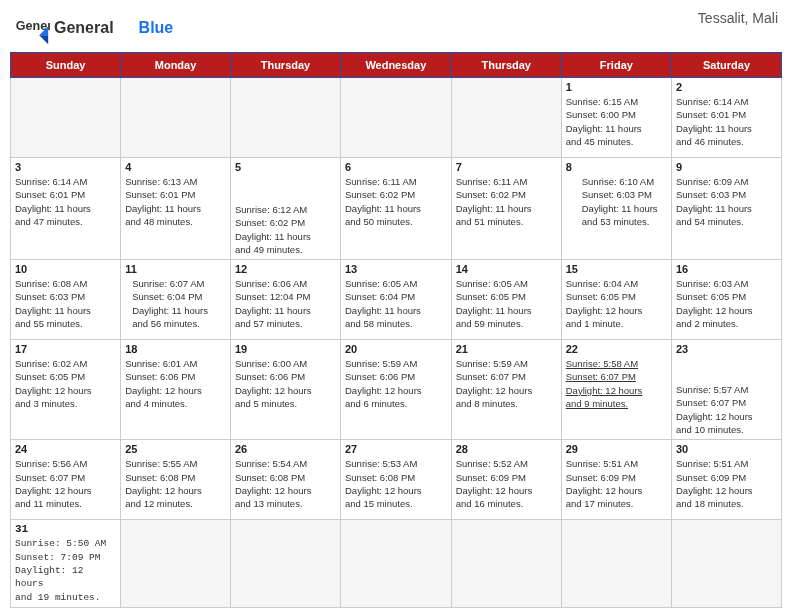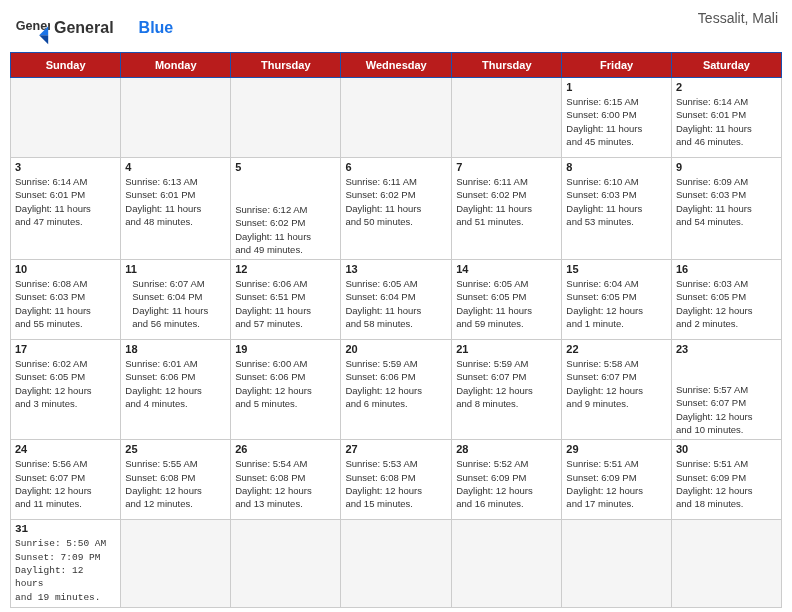--- a/index.html
+++ b/index.html
@@ -164,21 +164,21 @@
         </td>
         <td>
           <span class="day-num">7</span>
           <div class="day-info" style="white-space: pre-line;">Sunrise: 6:11 AM
 Sunset: 6:02 PM
 Daylight: 11 hours
 and 51 minutes.</div>
         </td>
         <td>
           <span class="day-num">8</span>
-          <div class="day-info" style="white-space: pre-line;">Sunrise: 6:10 AM
+          <div class="day-info" style="white-space: pre-line; margin-left: 16px;">Sunrise: 6:10 AM
 Sunset: 6:03 PM
 Daylight: 11 hours
 and 53 minutes.</div>
         </td>
         <td>
           <span class="day-num">9</span>
           <div class="day-info" style="white-space: pre-line;">Sunrise: 6:09 AM
 Sunset: 6:03 PM
 Daylight: 11 hours
 and 54 minutes.</div>
@@ -195,21 +195,21 @@
         <td>
           <span class="day-num">11</span>
           <div class="day-info" style="white-space: pre-line; margin-left: 7px;">Sunrise: 6:07 AM
 Sunset: 6:04 PM
 Daylight: 11 hours
 and 56 minutes.</div>
         </td>
         <td>
           <span class="day-num">12</span>
           <div class="day-info" style="white-space: pre-line;">Sunrise: 6:06 AM
-Sunset: 6:51 PM
+Sunset: 12:04 PM
 Daylight: 11 hours
 and 57 minutes.</div>
         </td>
         <td>
           <span class="day-num">13</span>
           <div class="day-info" style="white-space: pre-line;">Sunrise: 6:05 AM
 Sunset: 6:04 PM
 Daylight: 11 hours
 and 58 minutes.</div>
         </td>
@@ -266,21 +266,21 @@
         </td>
         <td>
           <span class="day-num">21</span>
           <div class="day-info" style="white-space: pre-line;">Sunrise: 5:59 AM
 Sunset: 6:07 PM
 Daylight: 12 hours
 and 8 minutes.</div>
         </td>
         <td>
           <span class="day-num">22</span>
-          <div class="day-info" style="white-space: pre-line;">Sunrise: 5:58 AM
+          <div class="day-info" style="white-space: pre-line; text-decoration: underline;">Sunrise: 5:58 AM
 Sunset: 6:07 PM
 Daylight: 12 hours
 and 9 minutes.</div>
         </td>
         <td>
           <span class="day-num">23</span>
           <div class="day-info" style="white-space: pre-line; margin-top: 28px;">Sunrise: 5:57 AM
 Sunset: 6:07 PM
 Daylight: 12 hours
 and 10 minutes.</div>

